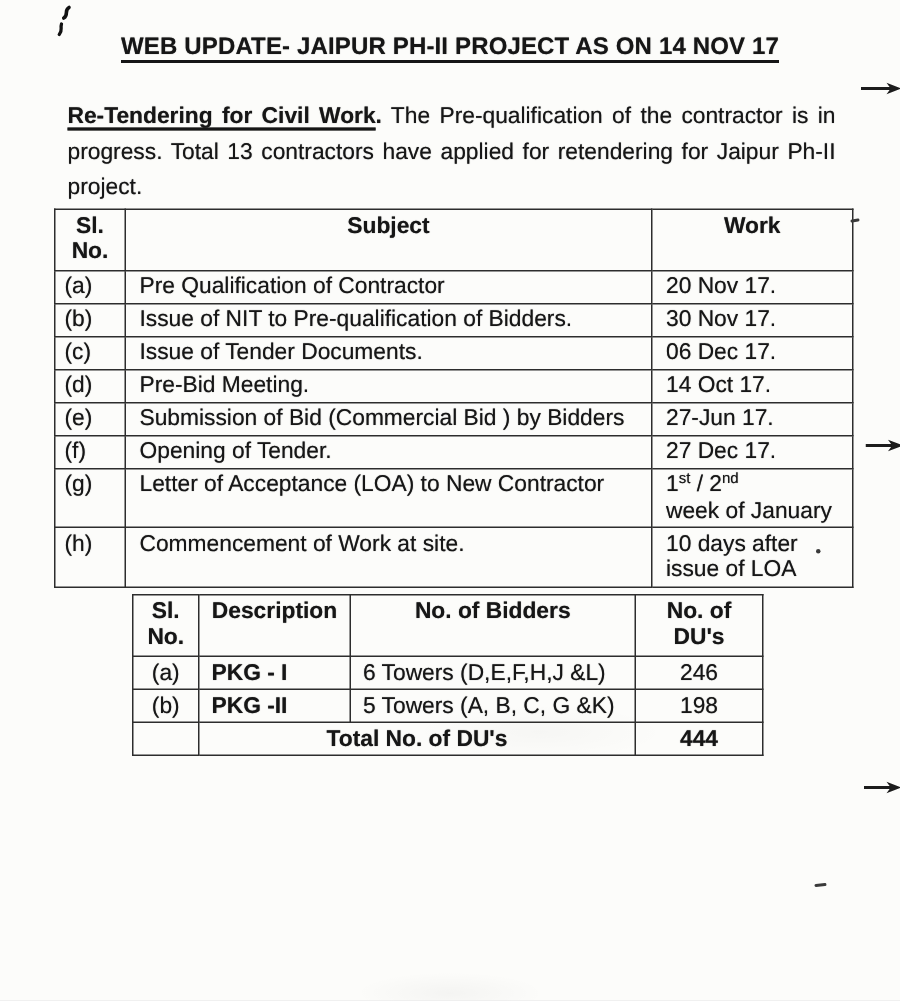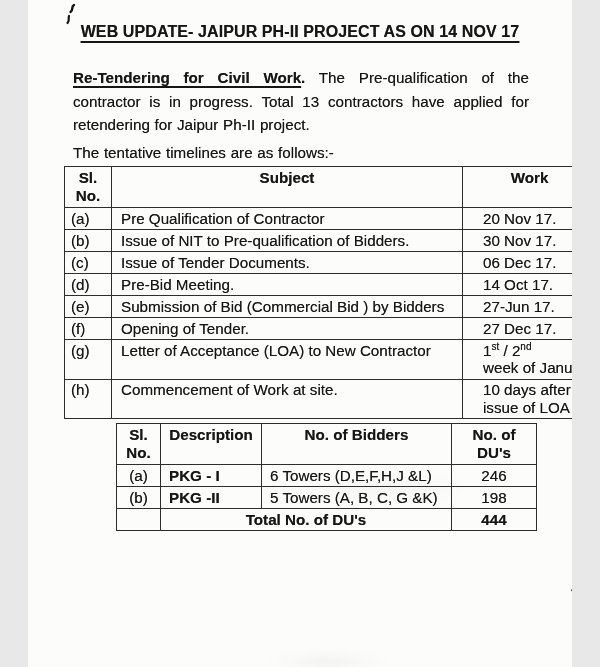--- a/index.html
+++ b/index.html
@@ -1,18 +1,18 @@
 <!DOCTYPE html>
 <html><head>
 <meta charset="utf-8">
 <style>
   html, body { margin: 0; padding: 0; background: #e8e8e8; }
   .page {
     position: relative;
-    width: 544px;
+    width: 600px;
     height: 667px;
     margin: 0 auto;
     background:
       radial-gradient(ellipse 120px 26px at 360px 488px, rgba(0,0,0,0.025), rgba(0,0,0,0) 70%),
       radial-gradient(ellipse 90px 20px at 300px 662px, rgba(0,0,0,0.03), rgba(0,0,0,0) 70%),
       #fcfcfa;
     font-family: "Liberation Sans", "DejaVu Sans", sans-serif;
     color: #161616;
     overflow: hidden;
     text-shadow: 0 0 0.6px rgba(25,25,25,0.65);
@@ -61,21 +61,21 @@
 
   .t1 { margin: 2px 0 0 36px; width: 532px; }
   .t1 th {
     font-size: 15.2px; font-weight: bold; text-align: center;
     padding: 2px 0 3px 0; line-height: 17.5px; vertical-align: top;
   }
   .t1 th.h-sl { height: 33px; }
   .t1 td { font-size: 15.2px; line-height: 17.5px; padding: 1.5px 0 2px 0; vertical-align: top; }
   .t1 td.sl   { padding-left: 6px; }
   .t1 td.subj { padding-left: 9px; }
-  .t1 td.date { padding-left: 20px; }
+  .t1 td.date { padding-left: 9px; }
   .t1 sup { font-size: 10px; position: relative; top: 1px; vertical-align: super; line-height: 0; }
   .pre { white-space: pre-line; }
 
   .t2 { margin: 4px 0 0 88px; width: 420px; }
   .t2 th {
     font-size: 15.2px; font-weight: bold; text-align: center;
     padding: 2px 0 3px 0; line-height: 17.5px; vertical-align: top;
   }
   .t2 th.h-sl { height: 32px; }
   .t2 td { font-size: 15.2px; line-height: 17px; padding: 2px 0 2px 0; vertical-align: top; }
@@ -118,21 +118,20 @@
 
   <h1 class="doc-title">
     <span class="u">WEB UPDATE- JAIPUR PH-II PROJECT AS ON 14 NOV 17</span>
   </h1>
 
 
   <p class="para p-retendering">
     <span class="runin">Re-Tendering for Civil Work</span><span class="runin-period">.</span><span> The Pre-qualification of the contractor is in progress. Total 13 contractors have applied for retendering for Jaipur Ph-II project.</span>
   </p>
 
-  <p class="para p-intro">The tentative timelines are as follows:-</p>
 
   <table class="t1">
     <colgroup>
         <col style="width:47px">
         <col style="width:351px">
         <col style="width:134px">
       </colgroup>
     <thead>
       <tr>
         <th class="pre h-sl">Sl.

